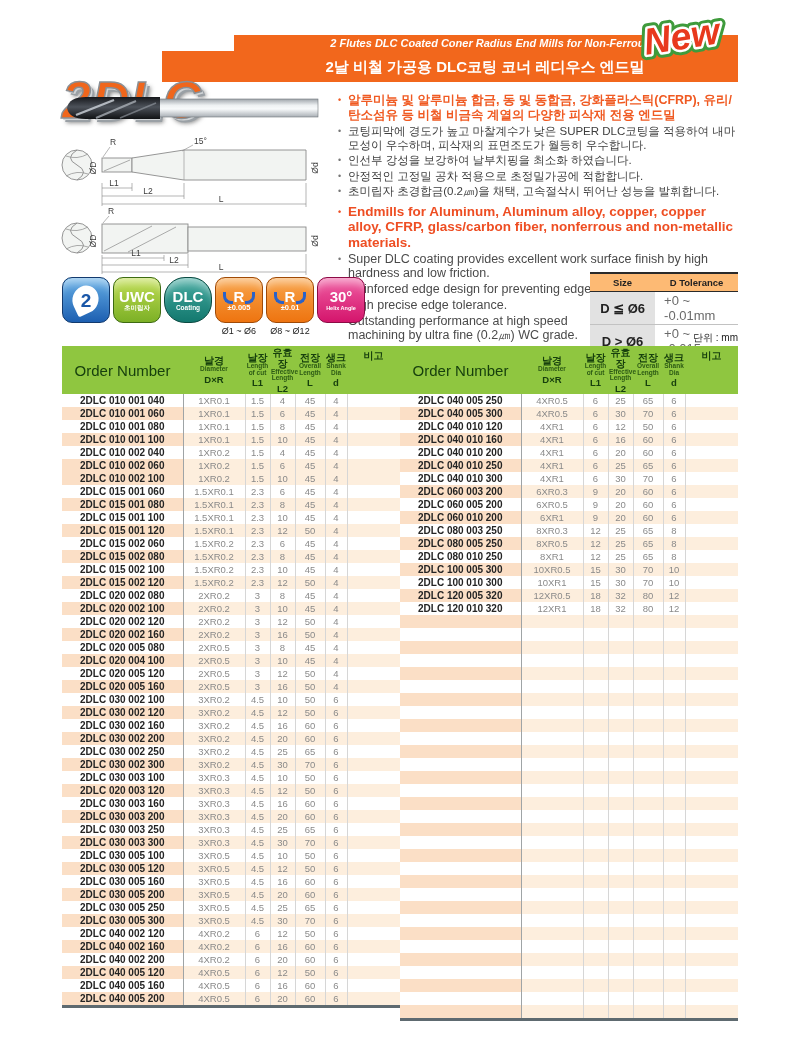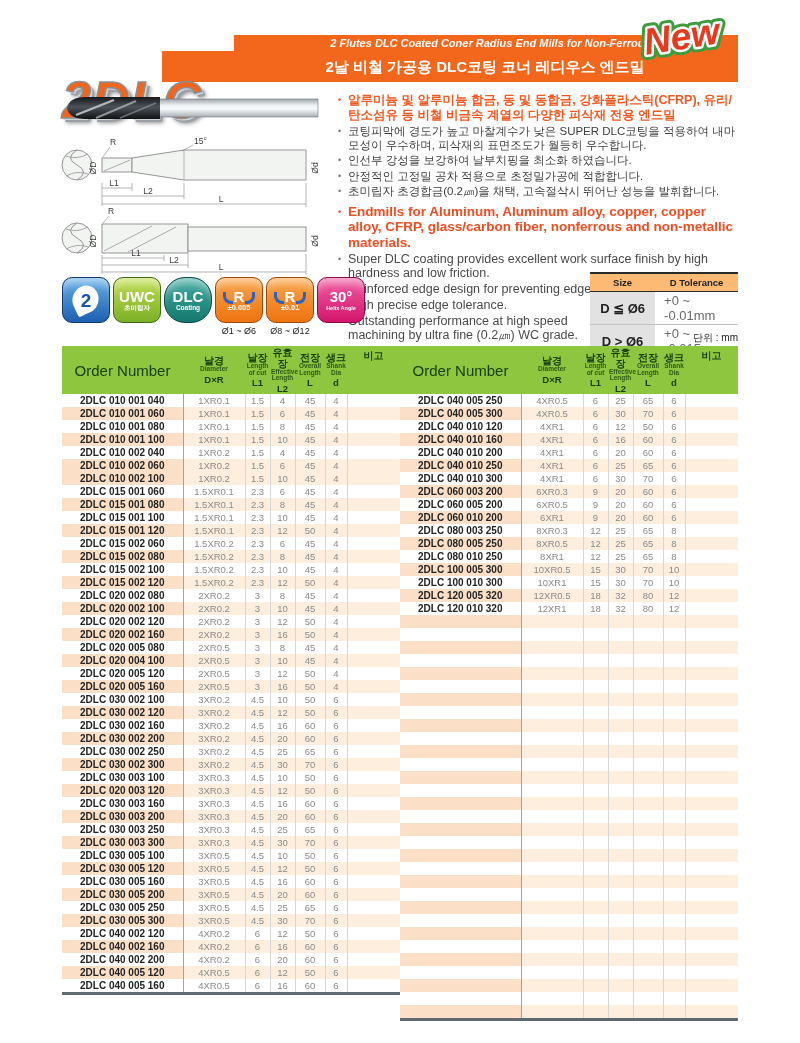--- a/index.html
+++ b/index.html
@@ -732,20 +732,29 @@
         </tr>
         <tr>
           <td class="c-order">2DLC 040 005 160</td>
           <td class="c1">4XR0.5</td>
           <td class="c2">6</td>
           <td class="c3">16</td>
           <td class="c4">60</td>
           <td class="c5">6</td>
           <td class="c-remark"></td>
         </tr>
+        <tr class="stripe">
+          <td class="c-order">2DLC 040 005 200</td>
+          <td class="c1">4XR0.5</td>
+          <td class="c2">6</td>
+          <td class="c3">20</td>
+          <td class="c4">60</td>
+          <td class="c5">6</td>
+          <td class="c-remark"></td>
+        </tr>
       </tbody>
   </table>
 
   <table class="spec spec-right">
     <colgroup>
         <col class="w-order">
         <col class="w-c1">
         <col class="w-c2">
         <col class="w-c3">
         <col class="w-c4">

